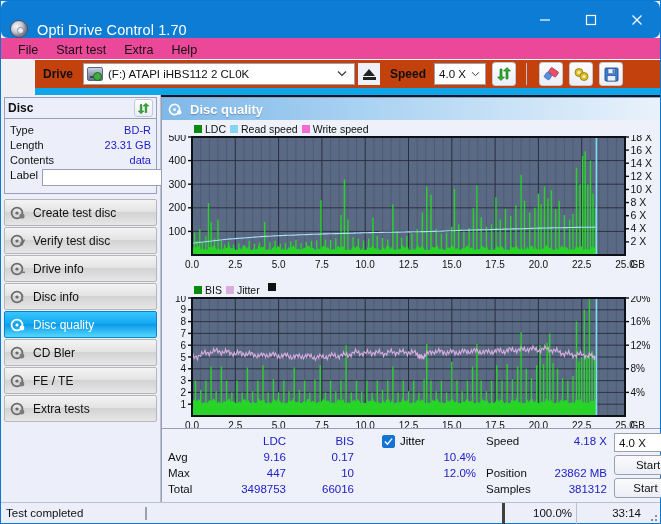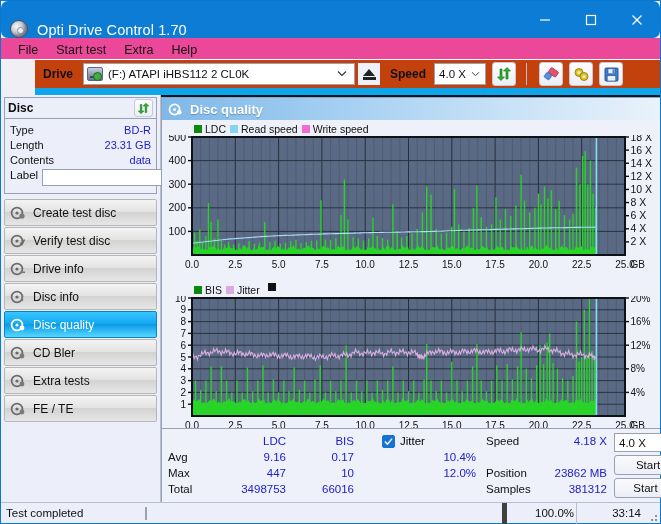--- a/index.html
+++ b/index.html
@@ -190,21 +190,21 @@
   
   .statusbar{
     flex:0 0 21px; height:21px; background:#eceefa; display:flex; align-items:center;
     border-top:1px solid #b9bed0; font-size:11.5px; color:#111;
   }
   .sb-cell{ padding:0 5px; height:21px; display:flex; align-items:center; }
   .sb-text{ width:142px; }
   .sb-prog{ flex:1 1 auto; padding:0 2px; }
   .prog-track{ height:13px; background:#fff; border:1px solid #9aa0b4; }
   .prog-fill{ height:100%; background:#12b012; }
-  .sb-pct{ width:74px; border-left:5px solid #404040;padding-left:28px; }
+  .sb-pct{ width:74px; border-left:3px solid #404040;padding-left:28px; }
   .sb-time{ width:70px; border-left:1px solid #b9bed0; justify-content:flex-end; }
   .grip{ width:14px; height:21px; position:relative; }
   .grip i{ position:absolute; width:2px;height:2px;background:#8a8fa0; }
 </style>
 </head>
 <body>
 
 <div class="window">
 
   <div class="titlebar">
@@ -383,29 +383,29 @@
               <circle cx="12" cy="11" r="2.4" fill="#7a7a7a"></circle>
             </svg>
           <span class="nav-label">CD Bler</span>
         </div>
         <div class="nav-item">
           <svg width="16" height="16" viewBox="0 0 16 16">
               <circle cx="7" cy="8" r="5.4" fill="none" stroke="#6b6b6b" stroke-width="1.7"></circle>
               <circle cx="7" cy="8" r="1.6" fill="#6b6b6b"></circle>
               <circle cx="12" cy="11" r="2.4" fill="#7a7a7a"></circle>
             </svg>
-          <span class="nav-label">Extra tests</span>
+          <span class="nav-label">FE / TE</span>
         </div>
         <div class="nav-item">
           <svg width="16" height="16" viewBox="0 0 16 16">
               <circle cx="7" cy="8" r="5.4" fill="none" stroke="#6b6b6b" stroke-width="1.7"></circle>
               <circle cx="7" cy="8" r="1.6" fill="#6b6b6b"></circle>
               <circle cx="12" cy="11" r="2.4" fill="#7a7a7a"></circle>
             </svg>
-          <span class="nav-label">FE / TE</span>
+          <span class="nav-label">Extra tests</span>
         </div>
       </div>
 
       <div class="nav-spacer"></div>
     </div>
 
     <div class="main">
       <div class="main-head">
         <svg width="15" height="15" viewBox="0 0 16 16">
           <circle cx="7" cy="8" r="5.4" fill="none" stroke="#ffffff" stroke-width="1.8"></circle>

